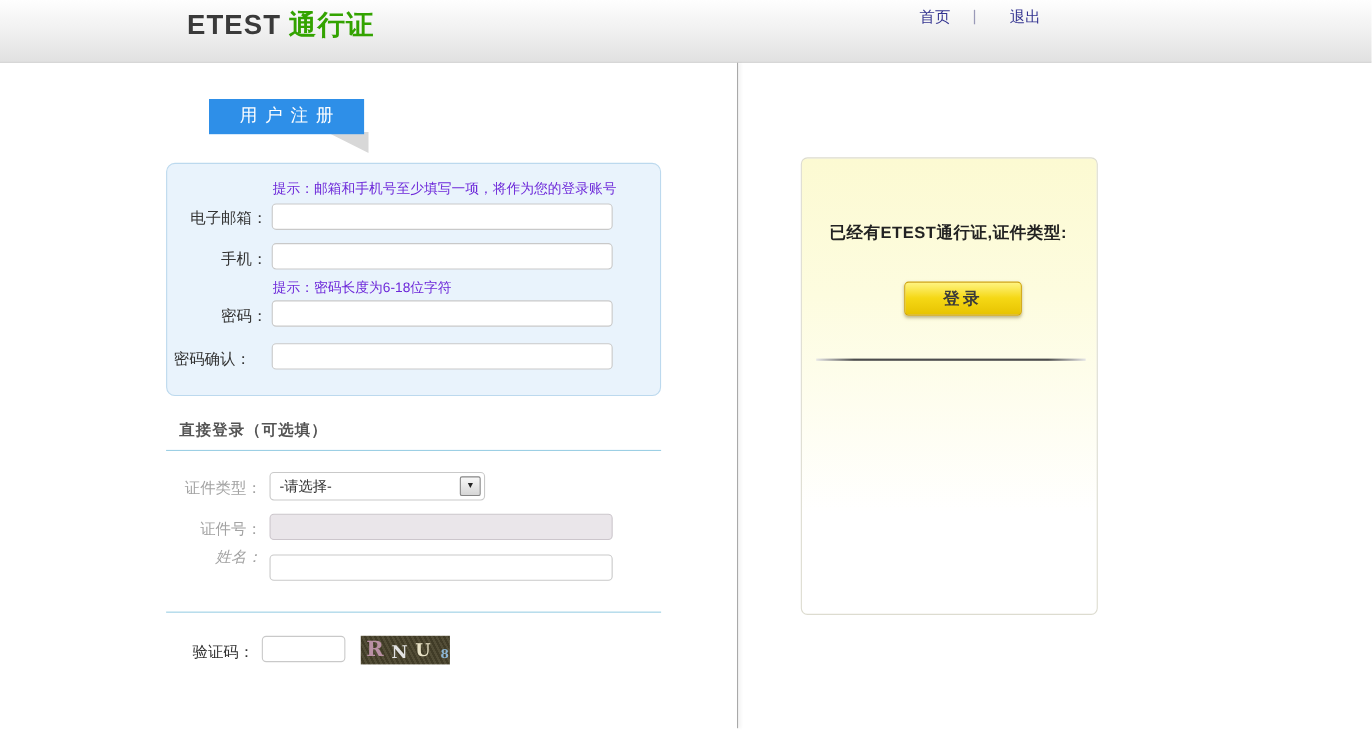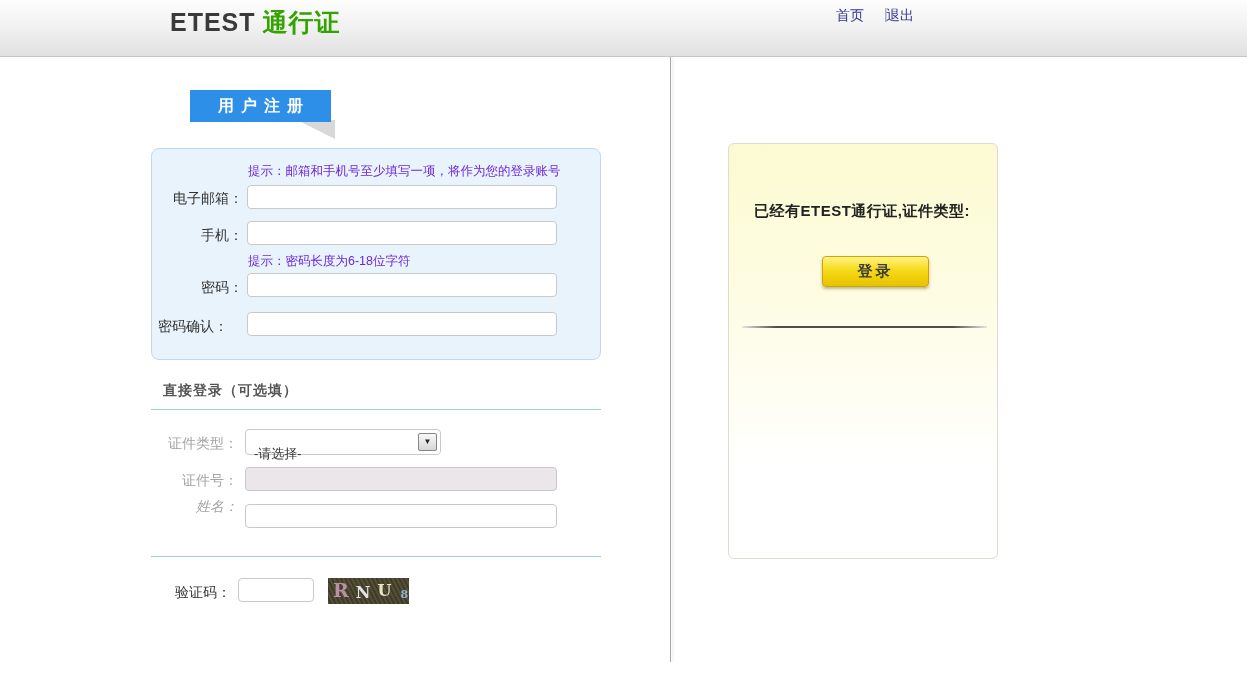--- a/index.html
+++ b/index.html
@@ -43,21 +43,20 @@
   
   .tab-tail {
     position: absolute; left: 297px; top: 120px; width: 0; height: 0;
     border-top: 19px solid #d8d8d8; border-left: 38px solid transparent;
   }
   .reg-tab {
     position: absolute; left: 190px; top: 90px; width: 141px; height: 32px;
     background: #2e8fe8; color: #fff; font-size: 16px;
     text-align: center; line-height: 32px; letter-spacing: 7px; padding-left: 7px;
     z-index: 2;
-    font-weight: bold;
   }
 
   
   .reg-box {
     position: absolute; left: 151px; top: 148px; width: 450px; height: 212px;
     background: #e9f3fc; border: 1px solid #bcd9ee; border-radius: 8px;
   }
   .hint { position: absolute; font-size: 12.5px; color: #6d28d9; }
   .f-label {
     position: absolute; width: 100px; text-align: right;
@@ -80,21 +79,21 @@
   .blue-hr {
     position: absolute; left: 151px; width: 450px; height: 1px; background: #9ccfe4;
   }
 
   
   .sel {
     position: absolute; left: 245px; top: 429px; width: 196px; height: 26px;
     background: #fff; border: 1px solid #c9c9c9; border-radius: 4px; cursor: pointer;
   }
   .sel-value {
-    position: absolute; left: 8px; top: 0; line-height: 24px; font-size: 13px; color: #333; margin-top: 12px;
+    position: absolute; left: 8px; top: 0; line-height: 24px; font-size: 13px; color: #333;
   }
   .sel-btn {
     position: absolute; right: 3px; top: 3px; width: 19px; height: 18px;
     background: linear-gradient(#f8f8f8, #d6d6d6);
     border: 1px solid #858585; border-radius: 2px;
     font-size: 8px; color: #222; text-align: center; line-height: 16px;
   }
 
   
   .captcha-img {
@@ -146,21 +145,21 @@
 <body>
 
 <div class="stage">
 
   <div class="top-bar">
     <div class="brand">
       <span class="etest">ETEST</span><span class="passport">通行证</span>
     </div>
     <span class="nav-link" style="left:836px;">首页</span>
     <span class="nav-sep">|</span>
-    <span class="nav-link" style="left:886px;">退出</span>
+    <span class="nav-link" style="left:918px;">退出</span>
   </div>
 
   <div class="v-divider"></div>
 
   <div class="tab-tail"></div>
   <div class="reg-tab">用户注册</div>
 
   <div class="reg-box"></div>
 
   <span class="hint" style="left:248px; top:163px;">提示：邮箱和手机号至少填写一项，将作为您的登录账号</span>

